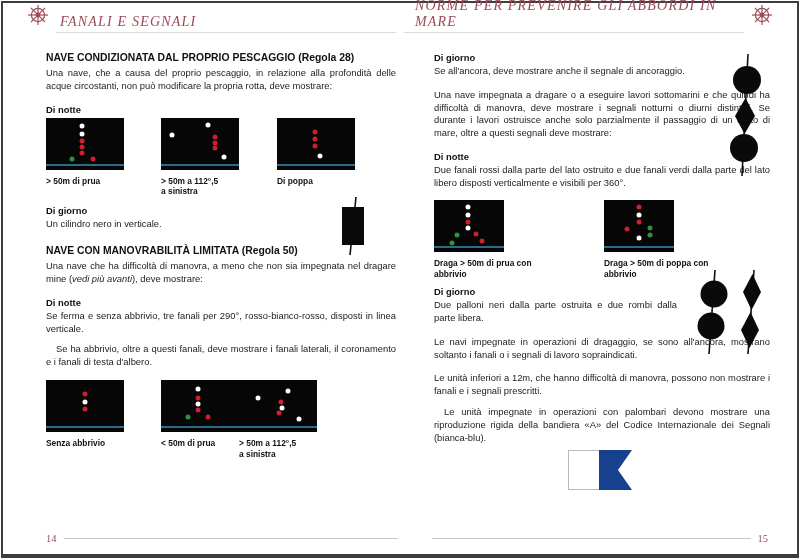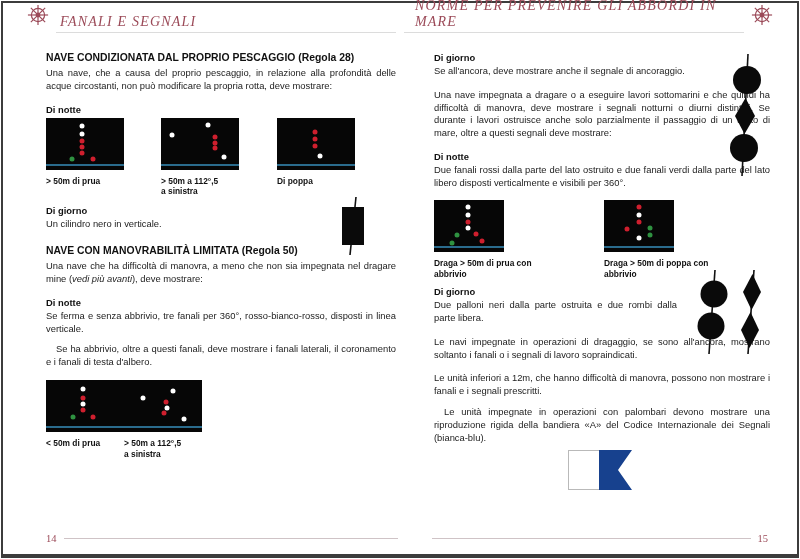--- a/index.html
+++ b/index.html
@@ -156,24 +156,33 @@
           <line x1="20" y1="0" x2="14" y2="58" stroke="#111" stroke-width="1.6"></line>
           <rect x="6" y="10" width="22" height="38" fill="#0a0a0a"></rect>
         </svg>
       </div>
     </div>
 
     <h2 style="margin-top:14px;">NAVE CON MANOVRABILITÀ LIMITATA (Regola 50)</h2>
     <p><span>Una nave che ha difficoltà di manovra, a meno che non sia impegnata nel dragare mine (</span><span class="it">vedi più avanti</span><span>), deve mostrare:</span></p>
 
     <h3>Di notte</h3>
-    <p class="tight">Se ferma e senza abbrivio, tre fanali per 360°, rosso-bianco-rosso, disposti in linea verticale.</p>
+    <p class="tight">Se ferma e senza abbrivio, tre fanali per 290°, rosso-bianco-rosso, disposti in linea verticale.</p>
     <p class="indent">Se ha abbrivio, oltre a questi fanali, deve mostrare i fanali laterali, il coronamento e i fanali di testa d'albero.</p>
 
     <div class="figrow" style="margin:2px 0 0;">
+      <div class="fig" style="margin-right:37px;">
+        <div class="sigbox">
+            <span class="waterline"></span>
+            <span class="dot" style="left: 50%; top: 27%; background: rgb(207, 31, 46);"></span>
+            <span class="dot" style="left: 50%; top: 42%; background: rgb(255, 255, 255);"></span>
+            <span class="dot" style="left: 50%; top: 56%; background: rgb(207, 31, 46);"></span>
+          </div>
+        <div class="caption">Senza abbrivio</div>
+      </div>
       <div class="fig" style="">
         <div class="sigbox">
             <span class="waterline"></span>
             <span class="dot" style="left: 47%; top: 18%; background: rgb(255, 255, 255);"></span>
             <span class="dot" style="left: 47%; top: 34%; background: rgb(207, 31, 46);"></span>
             <span class="dot" style="left: 47%; top: 46%; background: rgb(255, 255, 255);"></span>
             <span class="dot" style="left: 47%; top: 57%; background: rgb(207, 31, 46);"></span>
             <span class="dot" style="left: 35%; top: 72%; background: rgb(47, 146, 65);"></span>
             <span class="dot" style="left: 60%; top: 72%; background: rgb(207, 31, 46);"></span>
           </div>

